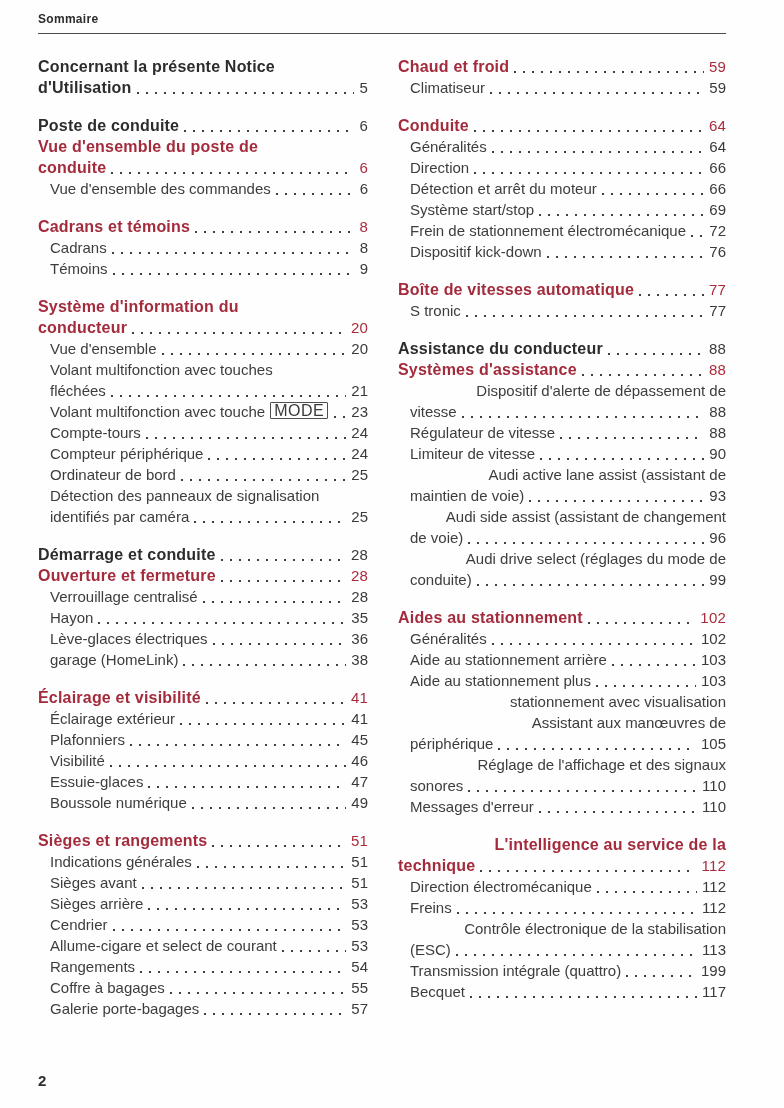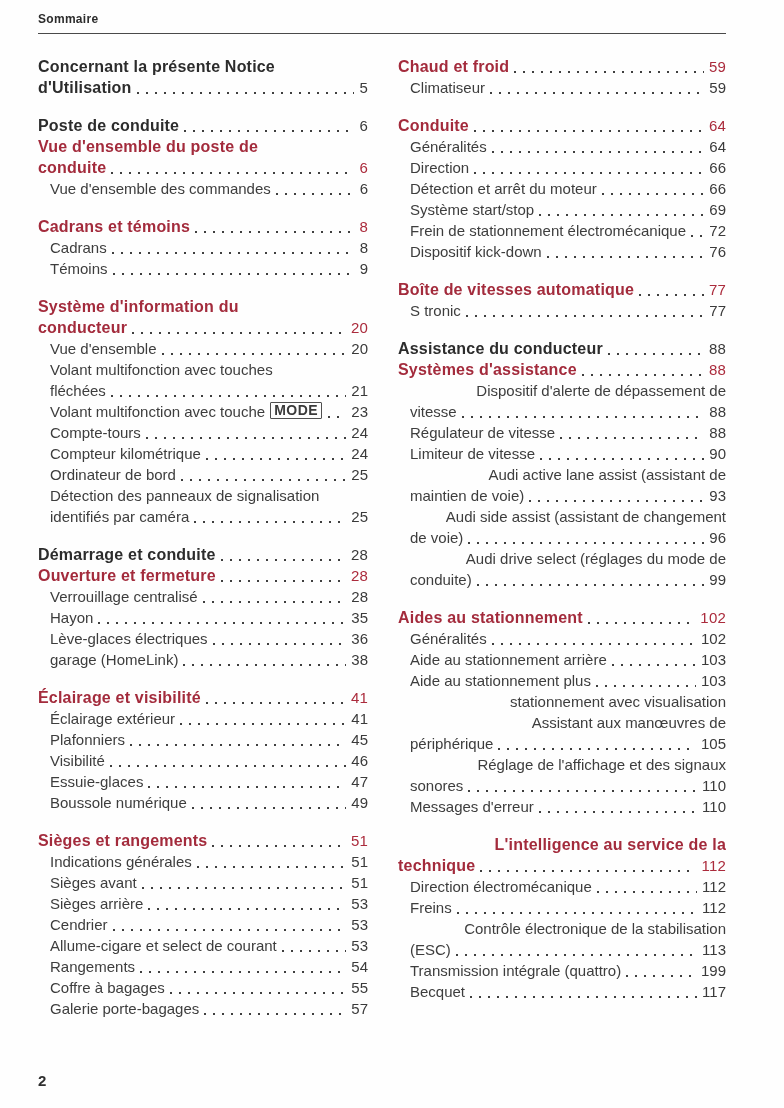--- a/index.html
+++ b/index.html
@@ -61,22 +61,22 @@
     flex: 1 1 auto;
     min-width: 8px;
     margin: 0 5px 0 5px;
     background-image: repeating-linear-gradient(to right, #3f3f3f 0px, #3f3f3f 2px, transparent 2px, transparent 9px);
     background-size: auto 2px;
     background-repeat: repeat-x;
     background-position: left calc(100% - 4px);
   }
   .box {
     display: inline-block;
-    font-size: 14px;
-    font-weight: bold;
+    font-size: 16px;
+    font-weight: normal;
     color: #3a3a3a;
     border: 1.5px solid #4f4f4f;
     border-radius: 1px;
     padding: 0 3px;
     line-height: 15px;
     margin: 0 1px 0 5px;
     letter-spacing: 0.5px;
     align-self: center;
     transform: translateY(-1px);
     white-space: nowrap;
@@ -191,21 +191,21 @@
           </div>
           <div class="entry sub">
             <div class="last">
               <span class="txt">Compte-tours</span>
               <span class="leader"></span>
               <span class="pg">24</span>
             </div>
           </div>
           <div class="entry sub">
             <div class="last">
-              <span class="txt">Compteur kilométrique</span>
+              <span class="txt">Compteur périphérique</span>
               <span class="leader"></span>
               <span class="pg">24</span>
             </div>
           </div>
           <div class="entry sub">
             <div class="last">
               <span class="txt">Ordinateur de bord</span>
               <span class="leader"></span>
               <span class="pg">25</span>
             </div>

